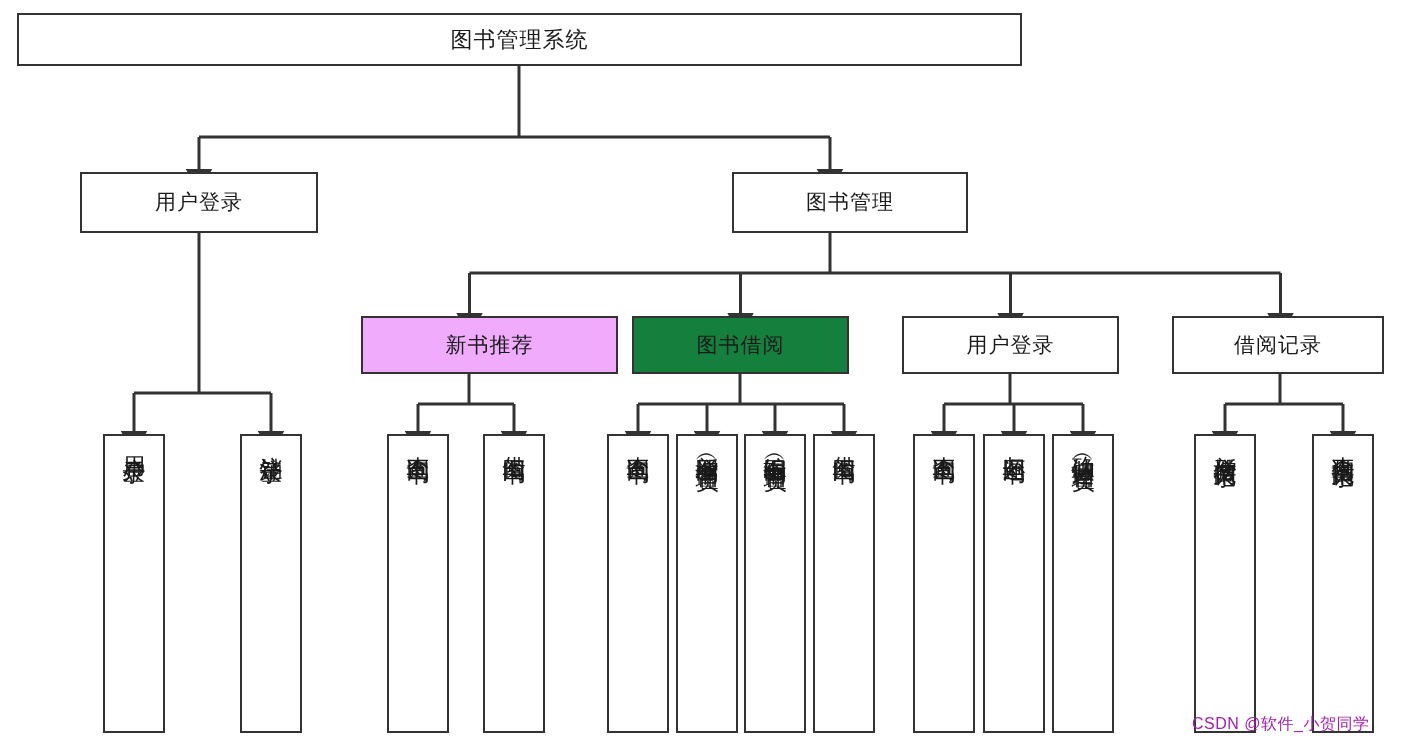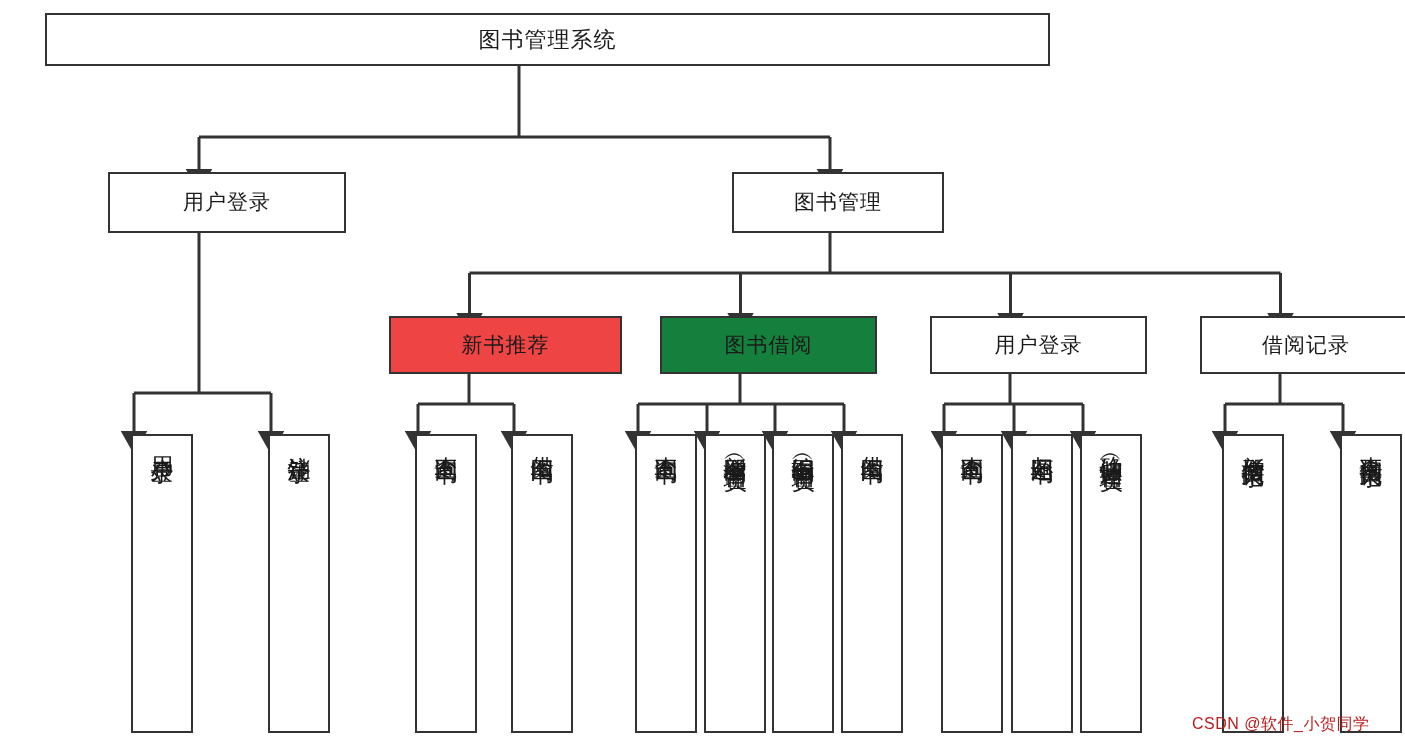--- a/index.html
+++ b/index.html
@@ -28,21 +28,20 @@
   .node {
     position: absolute;
     box-sizing: border-box;
     background: #ffffff;
     border: 2px solid #404040;
     display: flex;
     align-items: center;
     justify-content: center;
     text-align: center;
     color: #1a1a1a;
-    margin-left: 28px;
   }
   .node-label {
     display: block;
     line-height: 1.18;
     white-space: pre-wrap;
   }
   .node.horiz .node-label {
     font-size: 21px;
     letter-spacing: 1px;
   }
@@ -54,21 +53,21 @@
     writing-mode: vertical-rl;
     text-orientation: upright;
     font-size: 23px;
     letter-spacing: 2px;
     line-height: 1;
     margin: 0 auto;
   }
   .node.root .node-label { font-size: 22px; }
   .watermark {
     position: absolute;
-    color: #b91c1c;
+    color: #a21caf;
     font-size: 16px;
     white-space: nowrap;
     letter-spacing: 0.5px;
     pointer-events: none;
   }
 </style>
 </head>
 <body>
 
 <div id="canvas">
@@ -126,24 +125,24 @@
         <line x1="1343" y1="404" x2="1343" y2="432" stroke="#333333" stroke-width="3" marker-end="url(#arrow)"></line>
       </g>
     </svg>
   <div id="nodes">
       <div class="node horiz root" style="left: 17px; top: 13px; width: 1005px; height: 53px; border-color: rgb(51, 51, 51); background: rgb(255, 255, 255);">
         <span class="node-label">图书管理系统</span>
       </div>
       <div class="node horiz" style="left: 80px; top: 172px; width: 238px; height: 61px; border-color: rgb(51, 51, 51); background: rgb(255, 255, 255);">
         <span class="node-label">用户登录</span>
       </div>
-      <div class="node horiz" style="left: 704px; top: 172px; width: 212px; height: 61px; border-color: rgb(51, 51, 51); background: rgb(255, 255, 255);">
+      <div class="node horiz" style="left: 732px; top: 172px; width: 236px; height: 61px; border-color: rgb(51, 51, 51); background: rgb(255, 255, 255);">
         <span class="node-label">图书管理</span>
       </div>
-      <div class="node horiz" style="left: 361px; top: 316px; width: 233px; height: 58px; border-color: rgb(51, 51, 51); background: #ef4444;">
+      <div class="node horiz" style="left: 361px; top: 316px; width: 257px; height: 58px; border-color: rgb(51, 51, 51); background: #f0abfc;">
         <span class="node-label">新书推荐</span>
       </div>
       <div class="node horiz" style="left: 632px; top: 316px; width: 217px; height: 58px; border-color: rgb(51, 51, 51); background: #15803d;">
         <span class="node-label">图书借阅</span>
       </div>
       <div class="node horiz" style="left: 902px; top: 316px; width: 217px; height: 58px; border-color: rgb(51, 51, 51); background: rgb(255, 255, 255);">
         <span class="node-label">用户登录</span>
       </div>
       <div class="node horiz" style="left: 1172px; top: 316px; width: 212px; height: 58px; border-color: rgb(51, 51, 51); background: rgb(255, 255, 255);">
         <span class="node-label">借阅记录</span>

